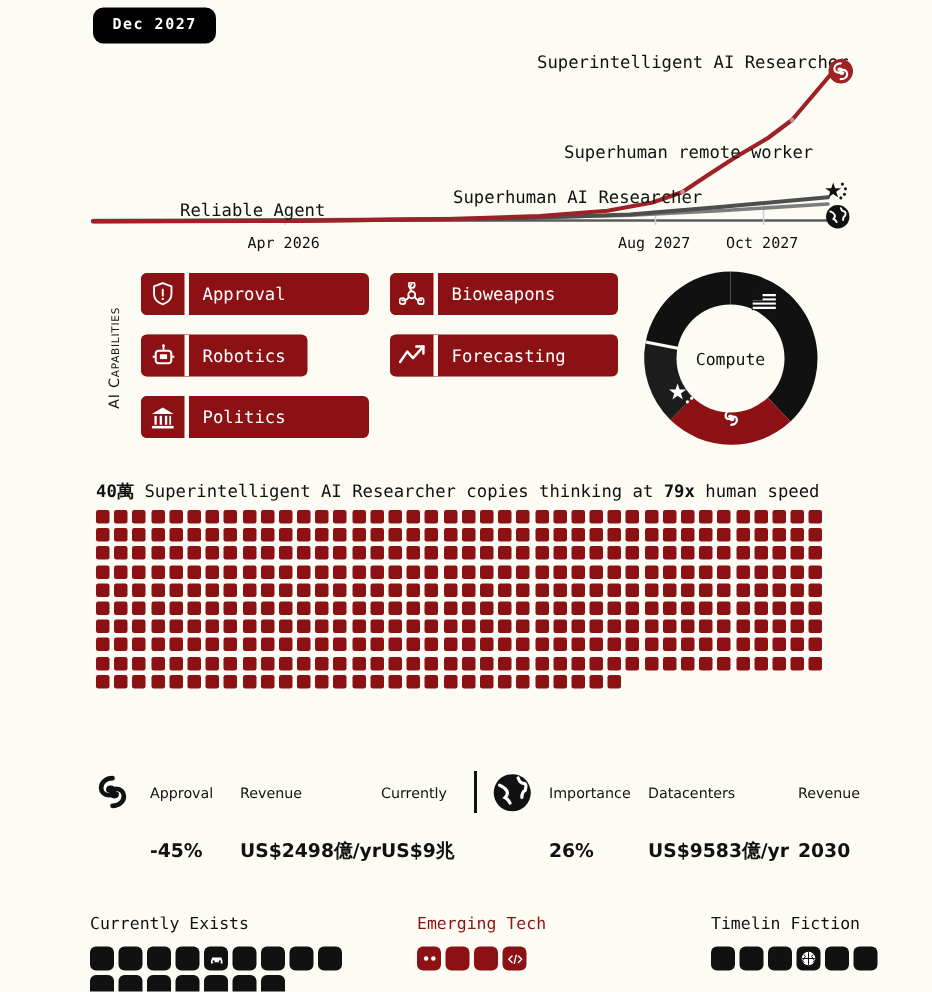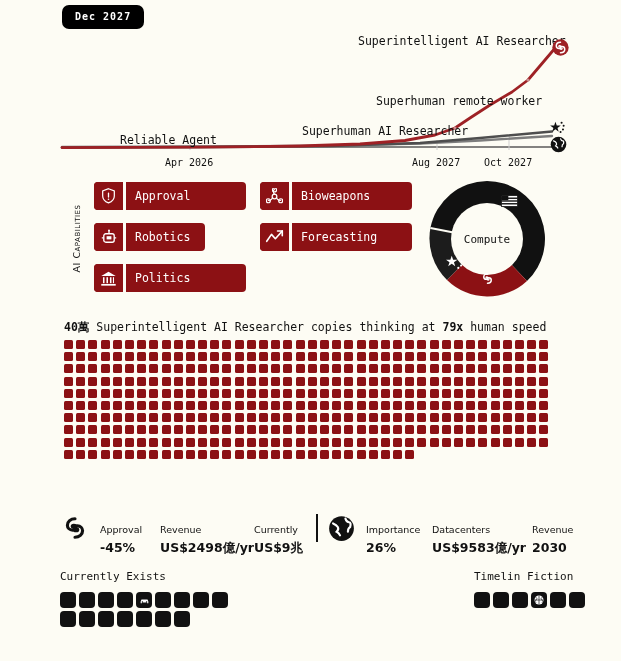--- a/index.html
+++ b/index.html
@@ -124,39 +124,40 @@
   .stat-ico { position: absolute; top: 9px; }
   .si-spiral { left: 0px; }
   .si-globe  { left: 266px; }
   .stat-block { position: absolute; top: 6px; }
   .stat-block .k {
     font-size: 9.5px; color: #111; white-space: nowrap;
     font-family: "DejaVu Sans", "Liberation Sans", sans-serif;
     margin-top: 12px;
   }
   .stat-block .v {
-    margin-top: 5px; font-size: 12.5px; font-weight: bold; color: #111; white-space: nowrap;
+    margin-top: 24px; font-size: 12.5px; font-weight: bold; color: #111; white-space: nowrap;
     font-family: "DejaVu Sans", "Liberation Sans", sans-serif;
   }
   .sb-approval  { left: 38px; }
   .sb-revenue   { left: 98px; }
   .sb-valuation { left: 192px; }
   .sb-importance{ left: 304px; }
   .sb-datacenters{ left: 370px; }
   .sb-timeline  { left: 470px; }
   .stat-div {
     position: absolute; left: 254px; top: 8px;
     width: 1.5px; height: 28px; background: #111;
   }
 
   
   .tier { position: absolute; top: 570px; }
   .tier .title {
     font-size: 11px; white-space: nowrap;
     font-family: "DejaVu Sans Mono", "Liberation Mono", monospace;
+    margin-top: 39px;
   }
   .tier .dots {
     margin-top: 9px; display: flex; flex-wrap: wrap;
     gap: 3px 3px; 
   }
   .tier .dots span {
     width: 16px; height: 16px; border-radius: 4px;
     display: flex; align-items: center; justify-content: center;
   }
   .t-exists  { left: 60px; width: 168px; }
@@ -796,20 +797,38 @@
         <span></span>
         <span></span>
         <span></span>
         <span></span>
         <span></span>
         <span></span>
         <span></span>
         <span></span>
       </div>
   </div>
+  <div class="tier t-emerging">
+    <div class="title">Emerging Tech</div>
+    <div class="dots" id="tier1">
+        <span>
+          <svg width="11" height="6" viewBox="0 0 16 8">
+            <circle cx="4.5" cy="4" r="2.2" fill="#fff"></circle>
+            <circle cx="11.5" cy="4" r="2.2" fill="#fff"></circle>
+          </svg>
+        </span>
+        <span></span>
+        <span></span>
+        <span>
+          <svg width="11" height="9" viewBox="0 0 18 12">
+            <path d="M5.5 2.5 L2 6 L5.5 9.5 M12.5 2.5 L16 6 L12.5 9.5 M10 1.5 L8 10.5" fill="none" stroke="#fff" stroke-width="1.5" stroke-linecap="round"></path>
+          </svg>
+        </span>
+      </div>
+  </div>
   <div class="tier t-scifi">
     <div class="title">Timelin Fiction</div>
     <div class="dots" id="tier2">
         <span></span>
         <span></span>
         <span></span>
         <span>
           <svg width="12" height="12" viewBox="0 0 20 20">
             <circle cx="10" cy="10" r="7.5" fill="#fff"></circle>
             <path d="M10 3v14M5 5.5q3 2 0 4.5t0 4.5M15 5.5q-3 2 0 4.5t0 4.5M3 10h14" stroke="#111" stroke-width="1.1" fill="none"></path>

